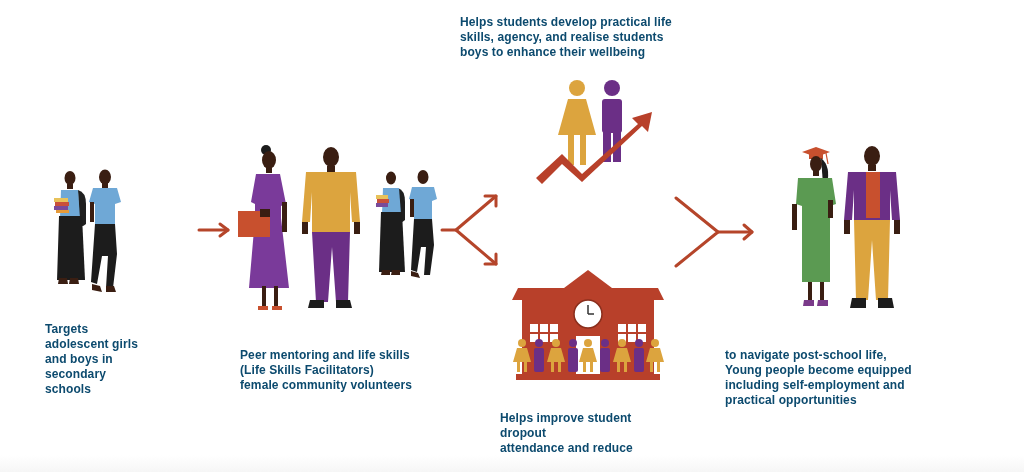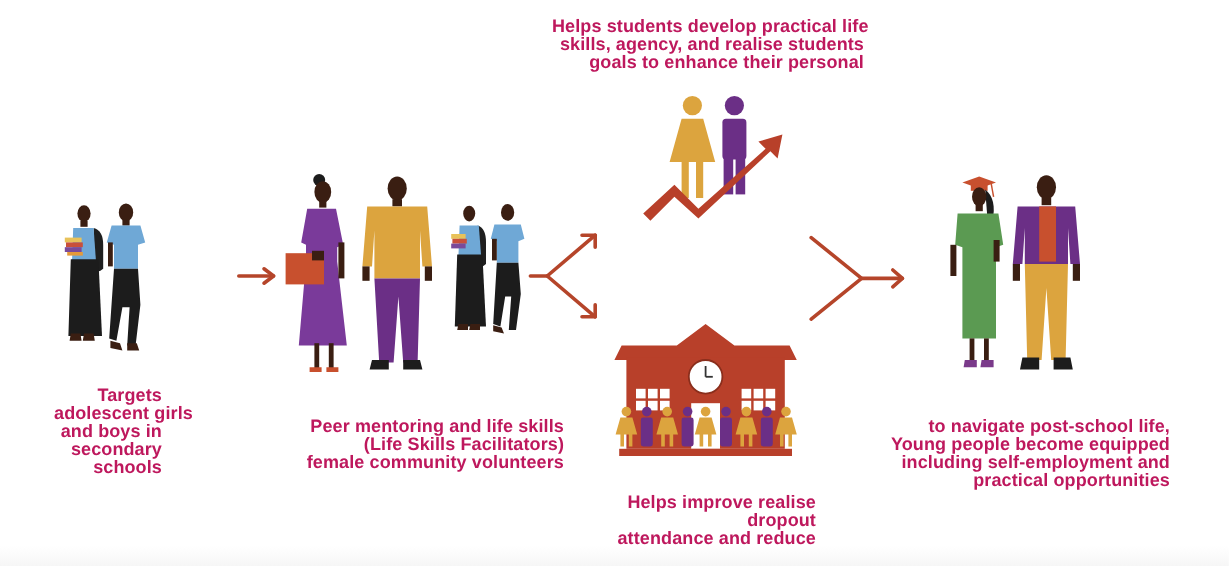--- a/index.html
+++ b/index.html
@@ -1,19 +1,19 @@
 <!DOCTYPE html>
 <html><head>
 <meta charset="utf-8">
 <style>
   html, body { margin: 0; padding: 0; background: #ffffff; }
   body { width: 1024px; height: 472px; position: relative; overflow: hidden; font-family: "Liberation Sans", sans-serif; }
   .canvas { position: absolute; left: 0; top: 0; width: 1024px; height: 472px; background: #ffffff; }
   .bottom-fade { position: absolute; left: 0; top: 455px; width: 1024px; height: 17px; background: linear-gradient(#ffffff, #f6f6f6); }
-  .caption { position: absolute; text-align: right; font-weight: bold; font-size: 15px; line-height: 15px; color: #be185d; letter-spacing: 0.1px; }
+  .caption { position: absolute; text-align: left; font-weight: bold; font-size: 12px; line-height: 15px; color: #0c4a6e; letter-spacing: 0.1px; }
   .caption span { display: block; white-space: nowrap; }
   svg { position: absolute; overflow: visible; }
 </style>
 </head>
 <body>
 
 <div class="canvas">
 
   <svg style="left:50px;top:168px" width="80" height="128" viewBox="0 0 80 128">
 
@@ -95,21 +95,21 @@
   <svg style="left:440px;top:192px" width="62" height="76" viewBox="0 0 62 76">
     <polyline points="2,38 16,38 56,4" fill="none" stroke="#b5452a" stroke-width="3" stroke-linecap="round" stroke-linejoin="round"></polyline>
     <polyline points="16,38 56,72" fill="none" stroke="#b5452a" stroke-width="3" stroke-linecap="round"></polyline>
     <polyline points="45,4 56,4 56,14" fill="none" stroke="#b5452a" stroke-width="3" stroke-linecap="round" stroke-linejoin="round"></polyline>
     <polyline points="45,72 56,72 56,62" fill="none" stroke="#b5452a" stroke-width="3" stroke-linecap="round" stroke-linejoin="round"></polyline>
   </svg>
 
   <div class="caption" style="left:460px;top:15px;width:260px;">
     <span>Helps students develop practical life</span>
     <span>skills, agency, and realise students</span>
-    <span>goals to enhance their personal</span>
+    <span>boys to enhance their wellbeing</span>
   </div>
 
   <svg style="left:532px;top:78px" width="122" height="110" viewBox="0 0 122 110">
 
     <circle cx="45" cy="10" r="8" fill="#dca43e"></circle>
     <path d="M36 21 h18 l10 36 h-10 l0 30 h-6 l0 -30 h-6 l0 30 h-6 l0 -30 h-10 z" fill="#dca43e"></path>
 
     <circle cx="80" cy="10" r="8" fill="#6b2f86"></circle>
     <rect x="70" y="21" width="20" height="34" rx="3" fill="#6b2f86"></rect>
     <rect x="71" y="52" width="8" height="32" fill="#6b2f86"></rect>
@@ -180,21 +180,21 @@
           <rect x="122" y="80" width="10" height="24" rx="2"></rect>
         </g>
       <g fill="#dca43e">
           <circle cx="143" cy="75" r="4"></circle>
           <path d="M138 80 h10 l4 14 h-4 v10 h-3 v-10 h-4 v10 h-3 v-10 h-4 z"></path>
         </g>
     </g>
   </svg>
 
   <div class="caption" style="left:500px;top:411px;width:180px;">
-    <span>Helps improve realise</span>
+    <span>Helps improve student</span>
     <span>dropout</span>
     <span>attendance and reduce</span>
   </div>
 
   <svg style="left:672px;top:194px" width="86" height="76" viewBox="0 0 86 76">
     <polyline points="4,4 46,38 4,72" fill="none" stroke="#b5452a" stroke-width="3" stroke-linecap="round" stroke-linejoin="round"></polyline>
     <line x1="46" y1="38" x2="80" y2="38" stroke="#b5452a" stroke-width="3" stroke-linecap="round"></line>
     <polyline points="72,31 80,38 72,45" fill="none" stroke="#b5452a" stroke-width="3" stroke-linecap="round" stroke-linejoin="round"></polyline>
   </svg>
 

